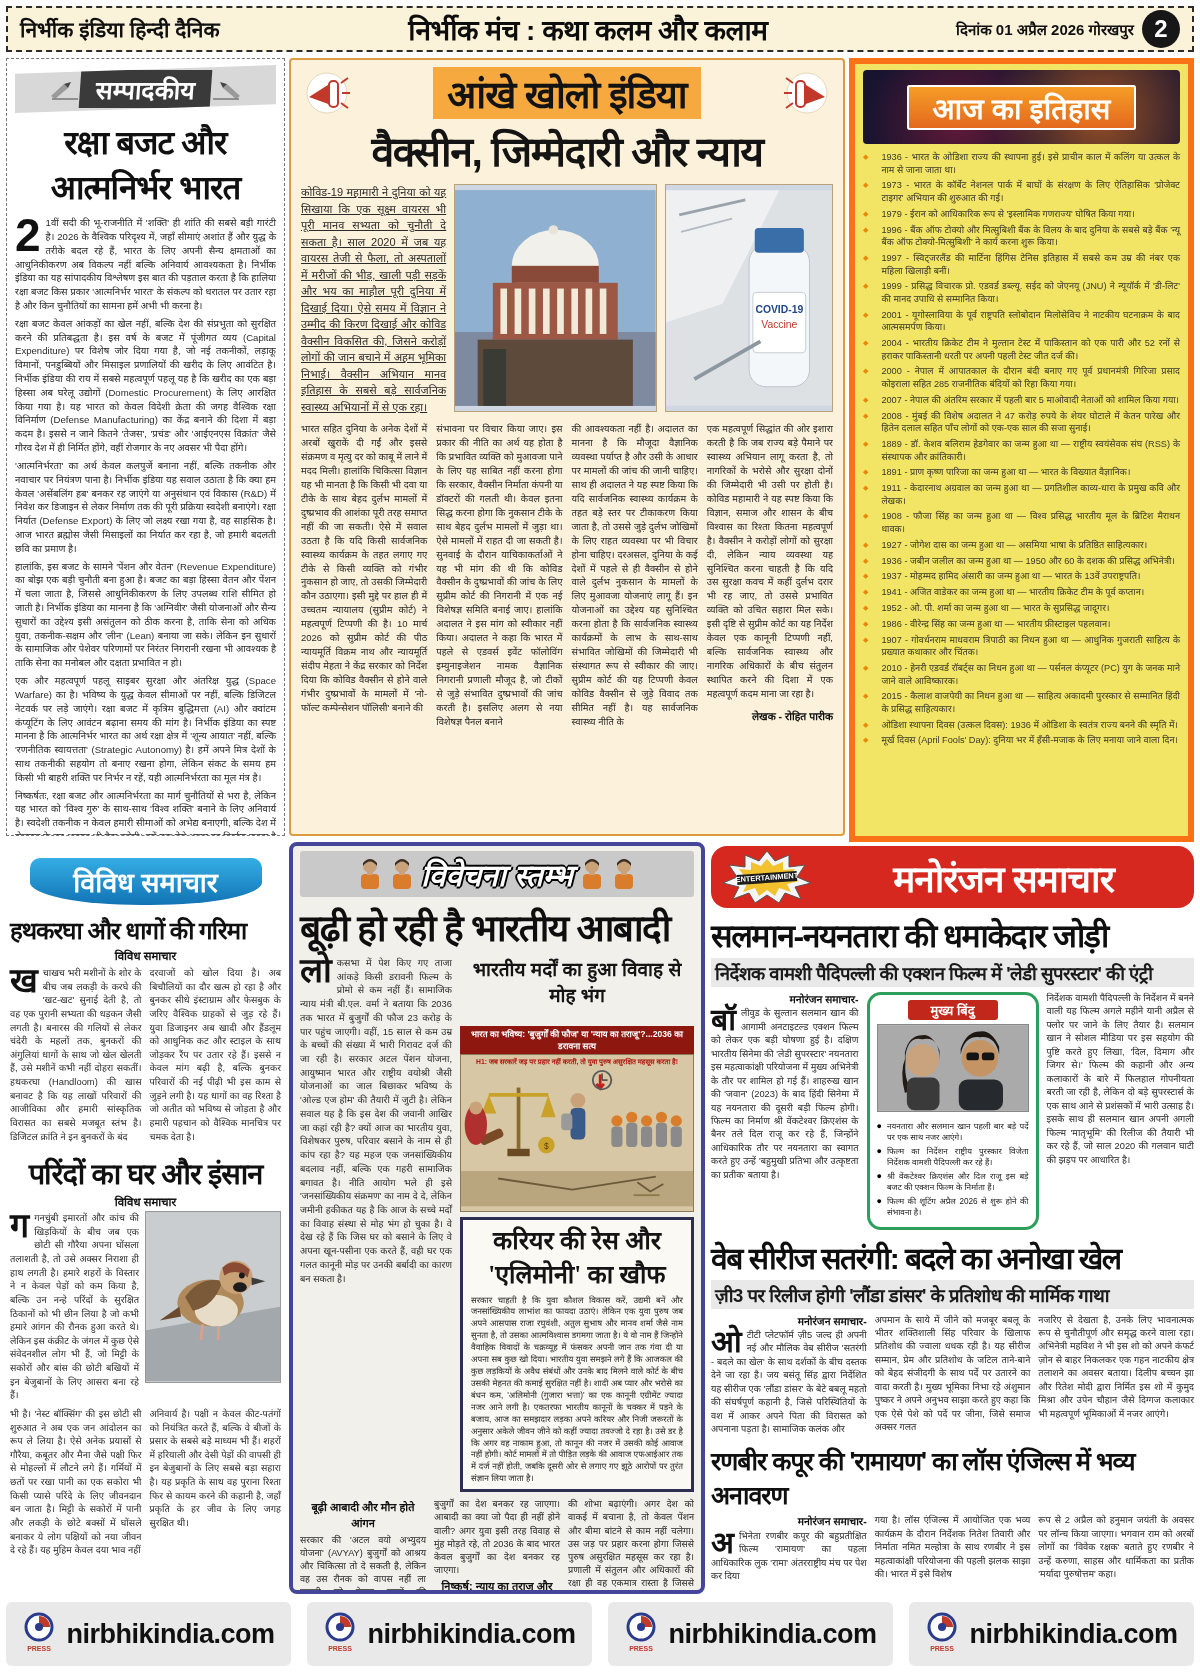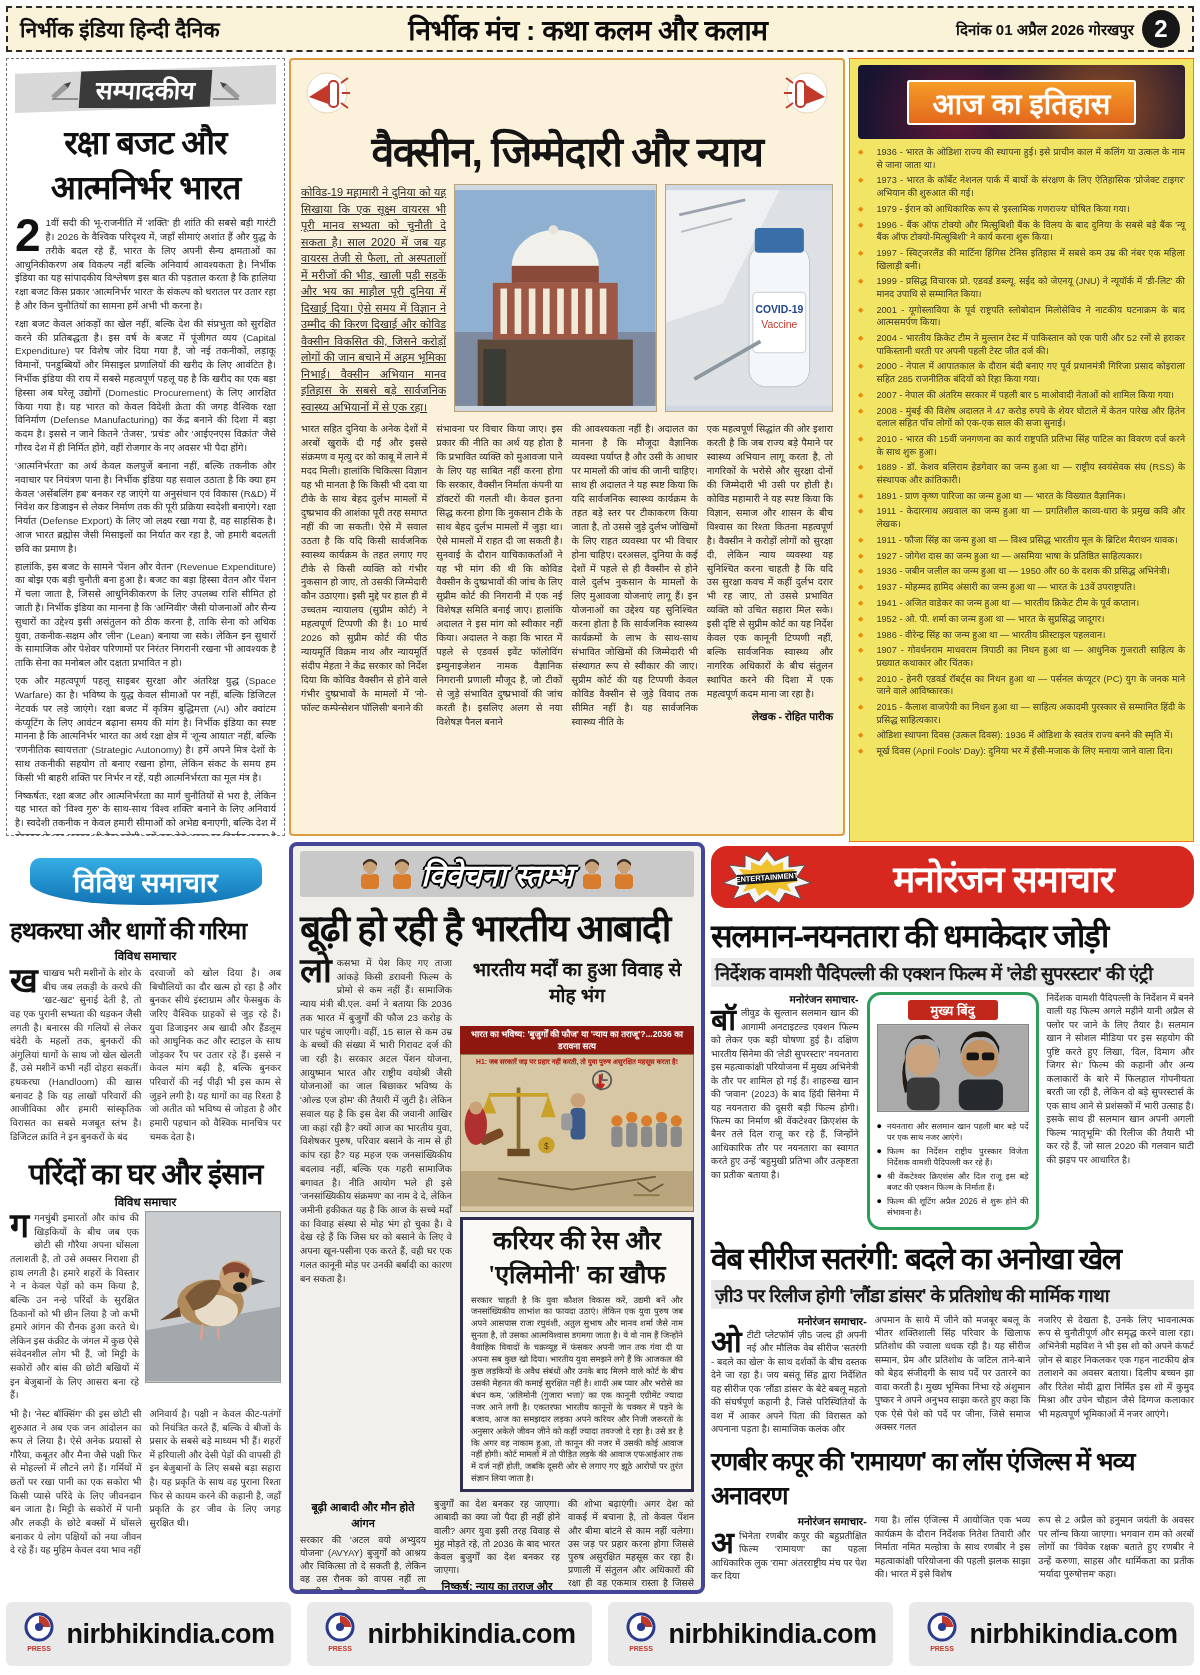--- a/index.html
+++ b/index.html
@@ -47,21 +47,21 @@
     letter-spacing:-1.5px; margin:2px 0 6px; }
   .vx-toprow { display:flex; gap:8px; height:230px; }
   .vx-intro { width:152px; font-size:11px; line-height:1.5;text-decoration:underline; }
   .vx-img { border:1px solid #b9a37b; background:#cfd8e2; }
   .vx-cols { display:flex; gap:9px; margin-top:8px; height:452px; }
   .vx-col { flex:1; font-size:9.5px; line-height:1.47; }
   .vx-author { font-weight:bold; text-align:right; margin-top:8px; font-size:10.5px; color:#111; }
 
   
   .history { top:58px; left:849px; width:345px; height:784px; background:#F2E464;
-    border:1px solid #f97316; padding:6px 8px; }
+    border:6px solid #f97316; padding:6px 8px; }
   .hist-banner { height:74px; border-radius:4px; display:flex; align-items:center; justify-content:center;
     background:#181430 radial-gradient(circle at 20% 30%, rgba(220,60,20,.65), transparent 40%);
     background-image:radial-gradient(circle at 75% 60%, rgba(235,120,30,.6), transparent 45%),
       radial-gradient(circle at 30% 70%, rgba(160,30,60,.55), transparent 40%);
     background-color:#181430; }
   .hist-ribbon { background:linear-gradient(#f79f28,#e2661d); color:#fff; font-size:29px;
     font-weight:bold; padding:3px 26px; border-radius:3px; box-shadow:0 0 0 2px #fff inset; }
   .hist-list { margin-top:7px; }
   .hist-item { display:flex; gap:13px; margin-bottom:3.2px; }
   .diamond { color:#e8890c; font-size:7px; line-height:1.7; }
@@ -187,20 +187,21 @@
   <section class="vaccine">
     <div class="vx-bannerrow">
       <svg class="mega" viewBox="0 0 52 44">
           <circle cx="26" cy="22" r="20" fill="#fff" stroke="#e5d8b8"></circle>
           <polygon points="8,26 30,12 30,34" fill="#c0392b"></polygon>
           <rect x="28" y="10" width="9" height="26" rx="4" fill="#fff" stroke="#c0392b" stroke-width="2"></rect>
           <line x1="40" y1="12" x2="47" y2="7" stroke="#c0392b" stroke-width="2"></line>
           <line x1="41" y1="22" x2="49" y2="22" stroke="#c0392b" stroke-width="2"></line>
           <line x1="40" y1="32" x2="47" y2="37" stroke="#c0392b" stroke-width="2"></line>
         </svg>
+      <span class="vx-banner">आंखे खोलो इंडिया</span>
       <svg class="mega flip" viewBox="0 0 52 44">
           <circle cx="26" cy="22" r="20" fill="#fff" stroke="#e5d8b8"></circle>
           <polygon points="8,26 30,12 30,34" fill="#c0392b"></polygon>
           <rect x="28" y="10" width="9" height="26" rx="4" fill="#fff" stroke="#c0392b" stroke-width="2"></rect>
           <line x1="40" y1="12" x2="47" y2="7" stroke="#c0392b" stroke-width="2"></line>
           <line x1="41" y1="22" x2="49" y2="22" stroke="#c0392b" stroke-width="2"></line>
           <line x1="40" y1="32" x2="47" y2="37" stroke="#c0392b" stroke-width="2"></line>
         </svg>
     </div>
     <h1 class="vx-headline">वैक्सीन, जिम्मेदारी और न्याय</h1>
@@ -294,37 +295,33 @@
         <div class="hist-item">
         <span class="diamond">◆</span>
         <span class="hist-text">2007 - नेपाल की अंतरिम सरकार में पहली बार 5 माओवादी नेताओं को शामिल किया गया।</span>
       </div>
         <div class="hist-item">
         <span class="diamond">◆</span>
         <span class="hist-text">2008 - मुंबई की विशेष अदालत ने 47 करोड़ रुपये के शेयर घोटाले में केतन पारेख और हितेन दलाल सहित पाँच लोगों को एक-एक साल की सजा सुनाई।</span>
       </div>
         <div class="hist-item">
         <span class="diamond">◆</span>
-        <span class="hist-text">2010 - भारत की 15वीं जनगणना का कार्य राष्ट्रपति प्रतिभा सिंह पाटिल का विवरण दर्ज करने के साथ शुरू हुआ।</span>
-      </div>
-        <div class="hist-item">
-        <span class="diamond">◆</span>
         <span class="hist-text">1889 - डॉ. केशव बलिराम हेडगेवार का जन्म हुआ था — राष्ट्रीय स्वयंसेवक संघ (RSS) के संस्थापक और क्रांतिकारी।</span>
       </div>
         <div class="hist-item">
         <span class="diamond">◆</span>
         <span class="hist-text">1891 - प्राण कृष्ण पारिजा का जन्म हुआ था — भारत के विख्यात वैज्ञानिक।</span>
       </div>
         <div class="hist-item">
         <span class="diamond">◆</span>
         <span class="hist-text">1911 - केदारनाथ अग्रवाल का जन्म हुआ था — प्रगतिशील काव्य-धारा के प्रमुख कवि और लेखक।</span>
       </div>
         <div class="hist-item">
         <span class="diamond">◆</span>
-        <span class="hist-text">1911 - फौजा सिंह का जन्म हुआ था — विश्व प्रसिद्ध भारतीय मूल के ब्रिटिश मैराथन धावक।</span>
+        <span class="hist-text">1908 - फौजा सिंह का जन्म हुआ था — विश्व प्रसिद्ध भारतीय मूल के ब्रिटिश मैराथन धावक।</span>
       </div>
         <div class="hist-item">
         <span class="diamond">◆</span>
         <span class="hist-text">1927 - जोगेश दास का जन्म हुआ था — असमिया भाषा के प्रतिष्ठित साहित्यकार।</span>
       </div>
         <div class="hist-item">
         <span class="diamond">◆</span>
         <span class="hist-text">1936 - जबीन जलील का जन्म हुआ था — 1950 और 60 के दशक की प्रसिद्ध अभिनेत्री।</span>
       </div>
         <div class="hist-item">

